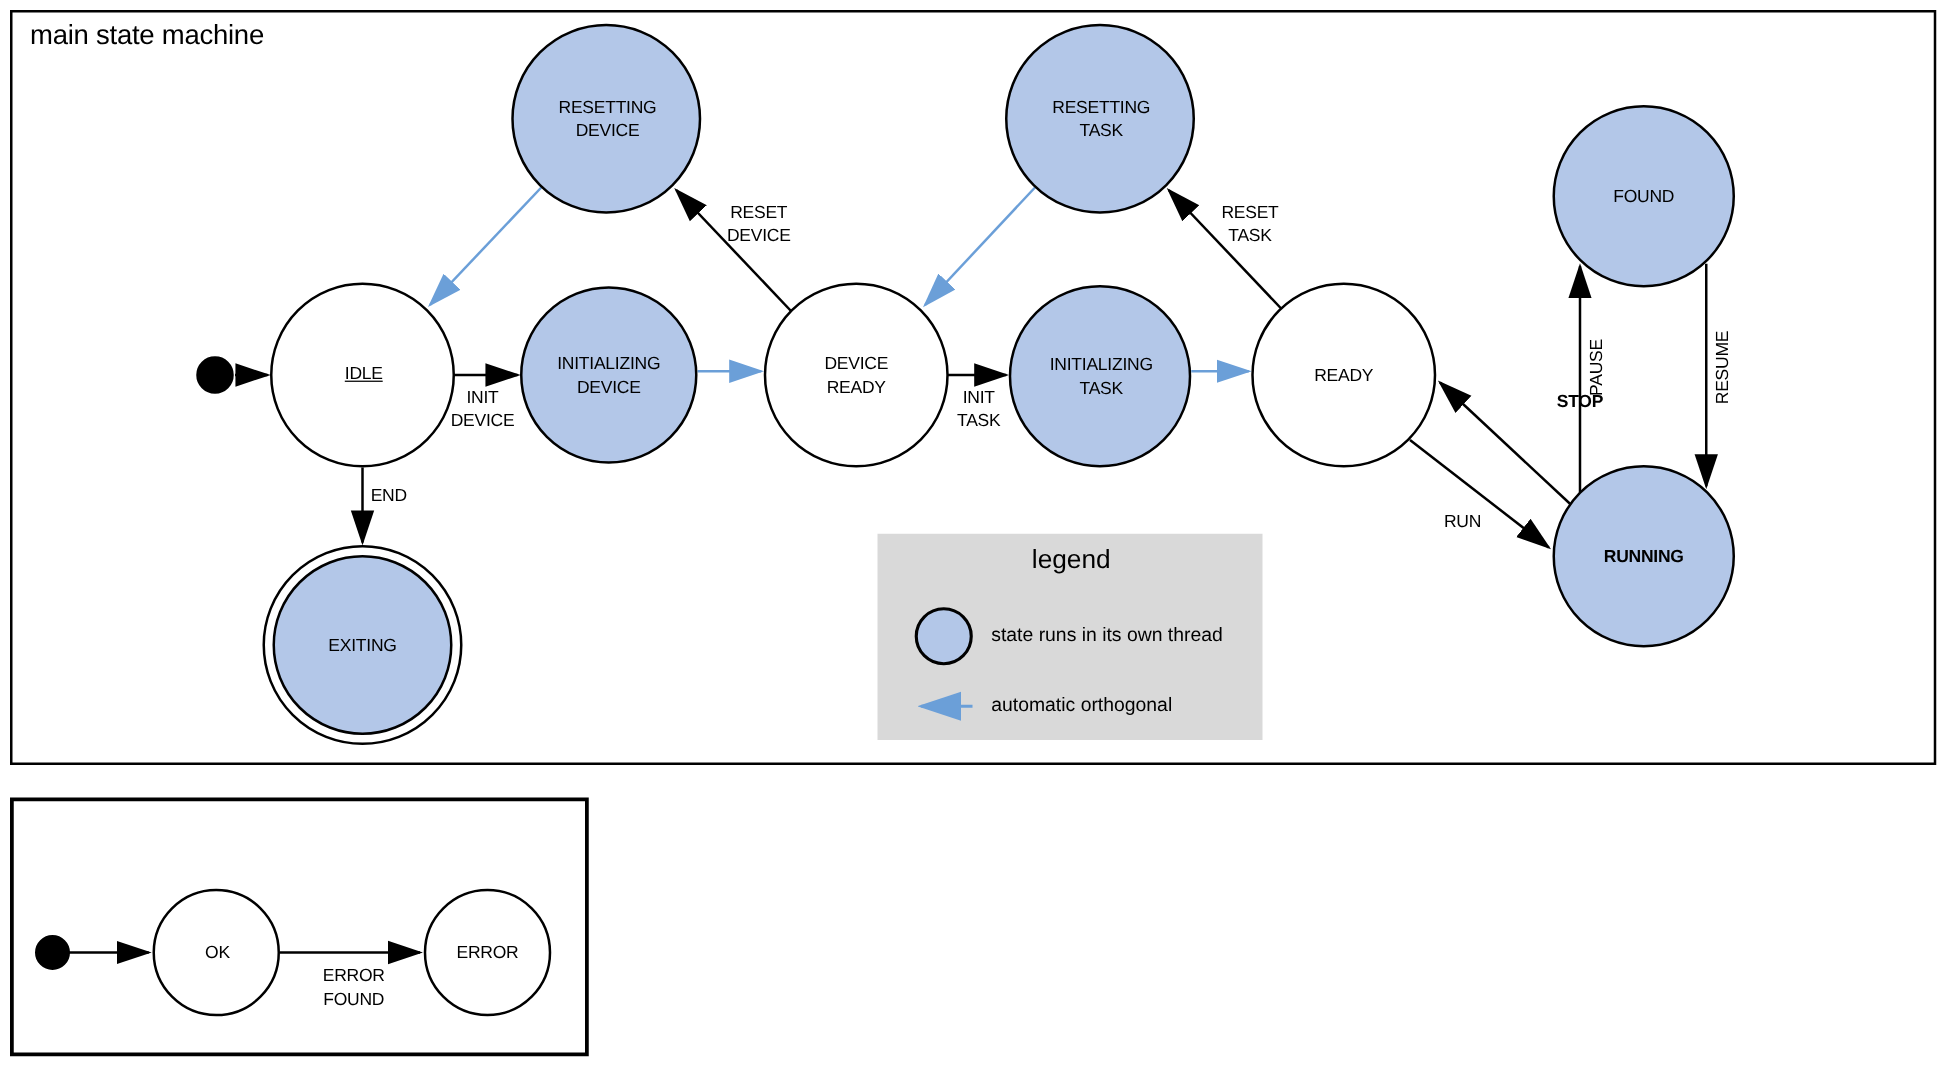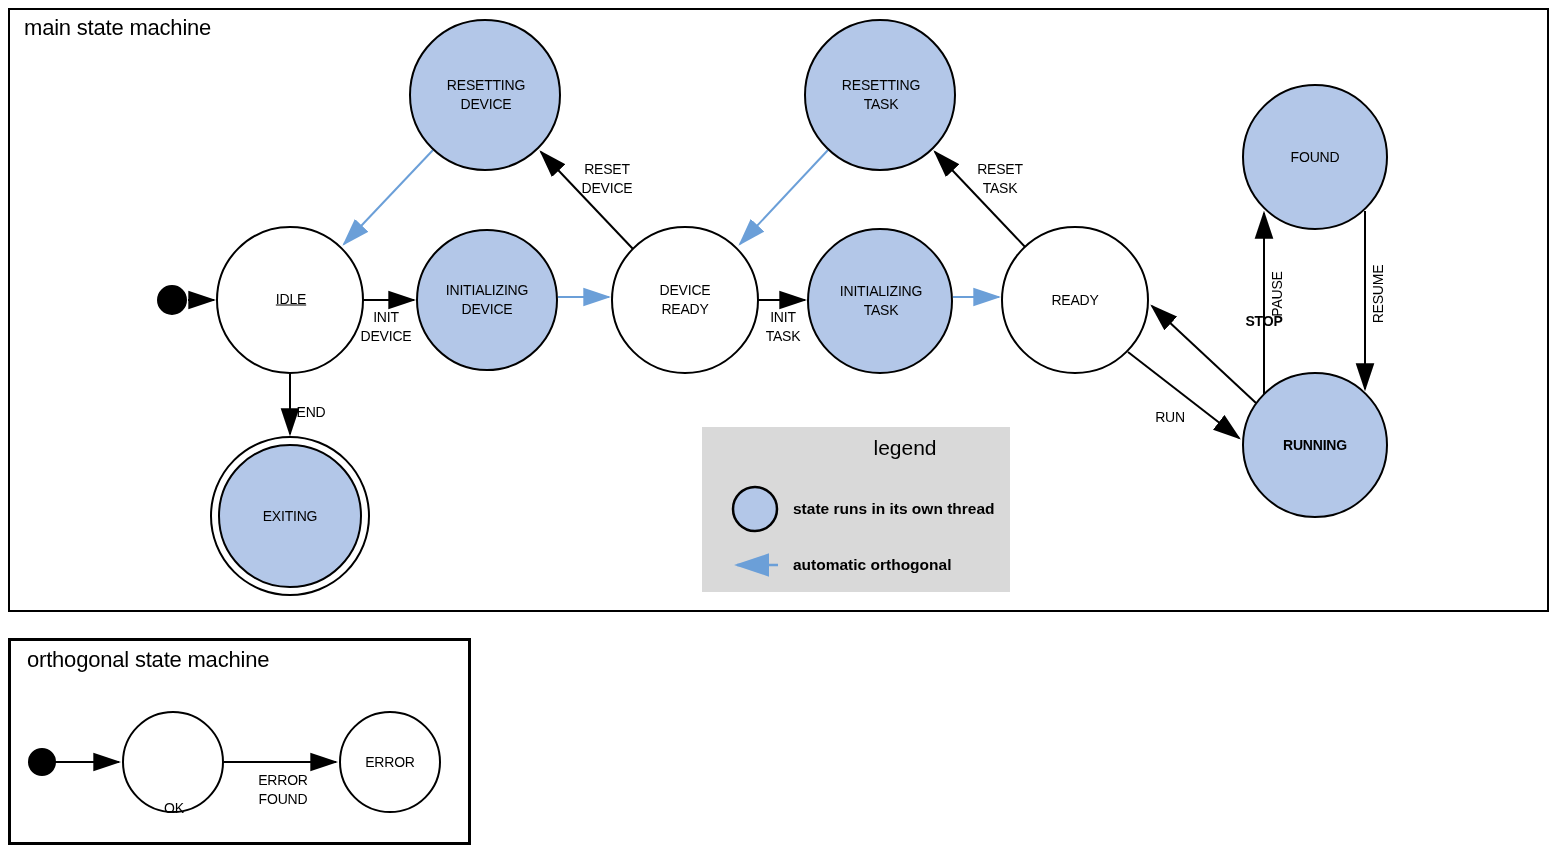--- a/index.html
+++ b/index.html
@@ -10,22 +10,22 @@
   #canvas{position:relative;width:1555px;height:852px;background:var(--canvas-bg);
     font-family:"Liberation Sans",sans-serif;color:var(--text);overflow:hidden;}
   .frame{position:absolute;border:2px solid var(--outline);background:transparent;box-sizing:border-box;}
   .frame.thick{border-width:3px;}
   .legendbox{position:absolute;background:var(--legend-bg);}
   svg.layer{position:absolute;left:0;top:0;}
   .lbl{position:absolute;transform:translate(-50%,-50%);text-align:center;
     font-size:14px;line-height:19px;letter-spacing:-0.2px;white-space:pre-line;}
   .lbl.rot{transform:translate(-50%,-50%) rotate(-90deg);white-space:nowrap;}
   .title{position:absolute;font-size:22px;letter-spacing:-0.2px;}
-  .legend-title{position:absolute;transform:translate(-50%,-50%);font-size:21px;margin-left:48px;}
-  .legend-item{position:absolute;transform:translate(0,-50%);font-size:15.5px;white-space:nowrap;font-weight:bold;}
+  .legend-title{position:absolute;transform:translate(-50%,-50%);font-size:21px;}
+  .legend-item{position:absolute;transform:translate(0,-50%);font-size:15.5px;white-space:nowrap;}
   .st-line{stroke:var(--outline);stroke-width:2;fill:none;}
   .st-line.blue{stroke:var(--auto-transition);}
   .st-circle{stroke:var(--outline);stroke-width:2;}
   .fill-blue{fill:var(--state-fill);}
   .fill-white{fill:#ffffff;}
   .fill-black{fill:var(--outline);}
 </style>
 </head>
 <body>
 
@@ -79,21 +79,20 @@
     <line class="st-line blue" style="stroke-width:2.5" x1="778" y1="565" x2="737" y2="565" marker-end="url(#arrow-blue)"></line>
 
     <circle class="st-circle fill-black" cx="42" cy="762" r="13"></circle>
     <line class="st-line" x1="55" y1="762" x2="119" y2="762" marker-end="url(#arrow-black)"></line>
     <line class="st-line" x1="224" y1="762" x2="336" y2="762" marker-end="url(#arrow-black)"></line>
     <circle class="st-circle fill-white" cx="173" cy="762" r="50"></circle>
     <circle class="st-circle fill-white" cx="390" cy="762" r="50"></circle>
   </svg>
 
   <div class="title" style="left:24px;top:15px;">main state machine</div>
-  <div class="title" style="left:27px;top:647px;">orthogonal state machine</div>
 
   <div class="lbl" style="left:291px;top:299px;text-decoration:underline;">IDLE</div>
   <div class="lbl" style="left:487px;top:300px;">INITIALIZING
 DEVICE</div>
   <div class="lbl" style="left:486px;top:95px;">RESETTING
 DEVICE</div>
   <div class="lbl" style="left:685px;top:300px;">DEVICE
 READY</div>
   <div class="lbl" style="left:881px;top:301px;">INITIALIZING
 TASK</div>
@@ -105,28 +104,28 @@
   <div class="lbl" style="left:290px;top:516px;">EXITING</div>
 
   <div class="lbl" style="left:386px;top:327px;">INIT
 DEVICE</div>
   <div class="lbl" style="left:607px;top:179px;">RESET
 DEVICE</div>
   <div class="lbl" style="left:783px;top:327px;">INIT
 TASK</div>
   <div class="lbl" style="left:1000px;top:179px;">RESET
 TASK</div>
-  <div class="lbl" style="left:311px;top:412px;">END</div>
+  <div class="lbl" style="left:311px;top:396px;">END</div>
   <div class="lbl" style="left:1264px;top:321px;font-weight:bold;">STOP</div>
   <div class="lbl" style="left:1170px;top:417px;">RUN</div>
   <div class="lbl rot" style="left:1277px;top:294px;">PAUSE</div>
   <div class="lbl rot" style="left:1378px;top:294px;">RESUME</div>
 
   <div class="legend-title" style="left:857px;top:448px;">legend</div>
   <div class="legend-item" style="left:793px;top:509px;">state runs in its own thread</div>
   <div class="legend-item" style="left:793px;top:565px;">automatic orthogonal</div>
 
-  <div class="lbl" style="left:174px;top:762px;margin-top:46px;">OK</div>
+  <div class="lbl" style="left:174px;top:762px;">OK</div>
   <div class="lbl" style="left:390px;top:762px;">ERROR</div>
   <div class="lbl" style="left:283px;top:790px;">ERROR
 FOUND</div>
 
 </div>
 
 </body></html>

